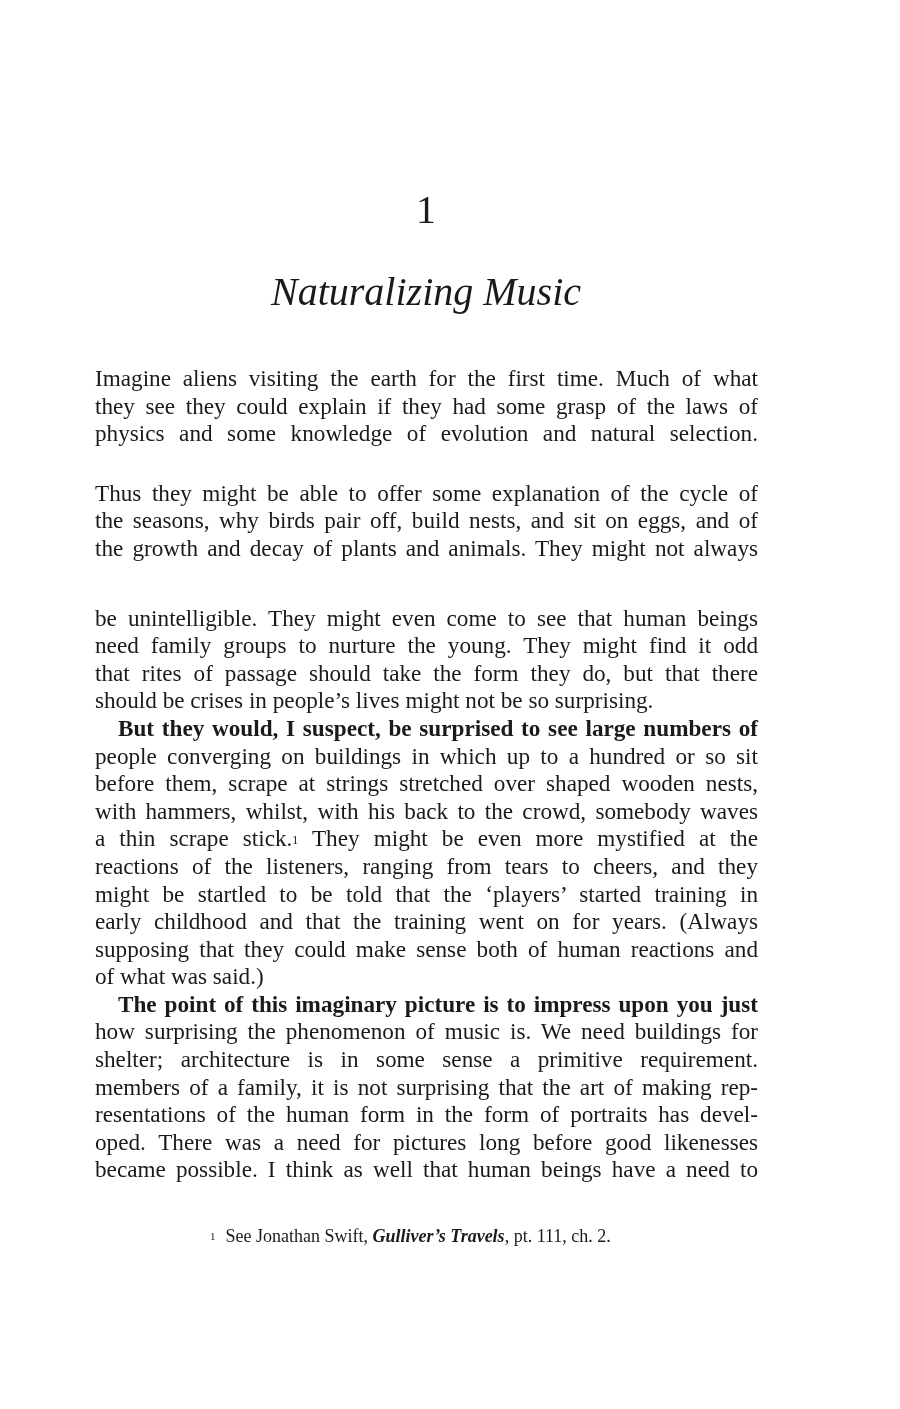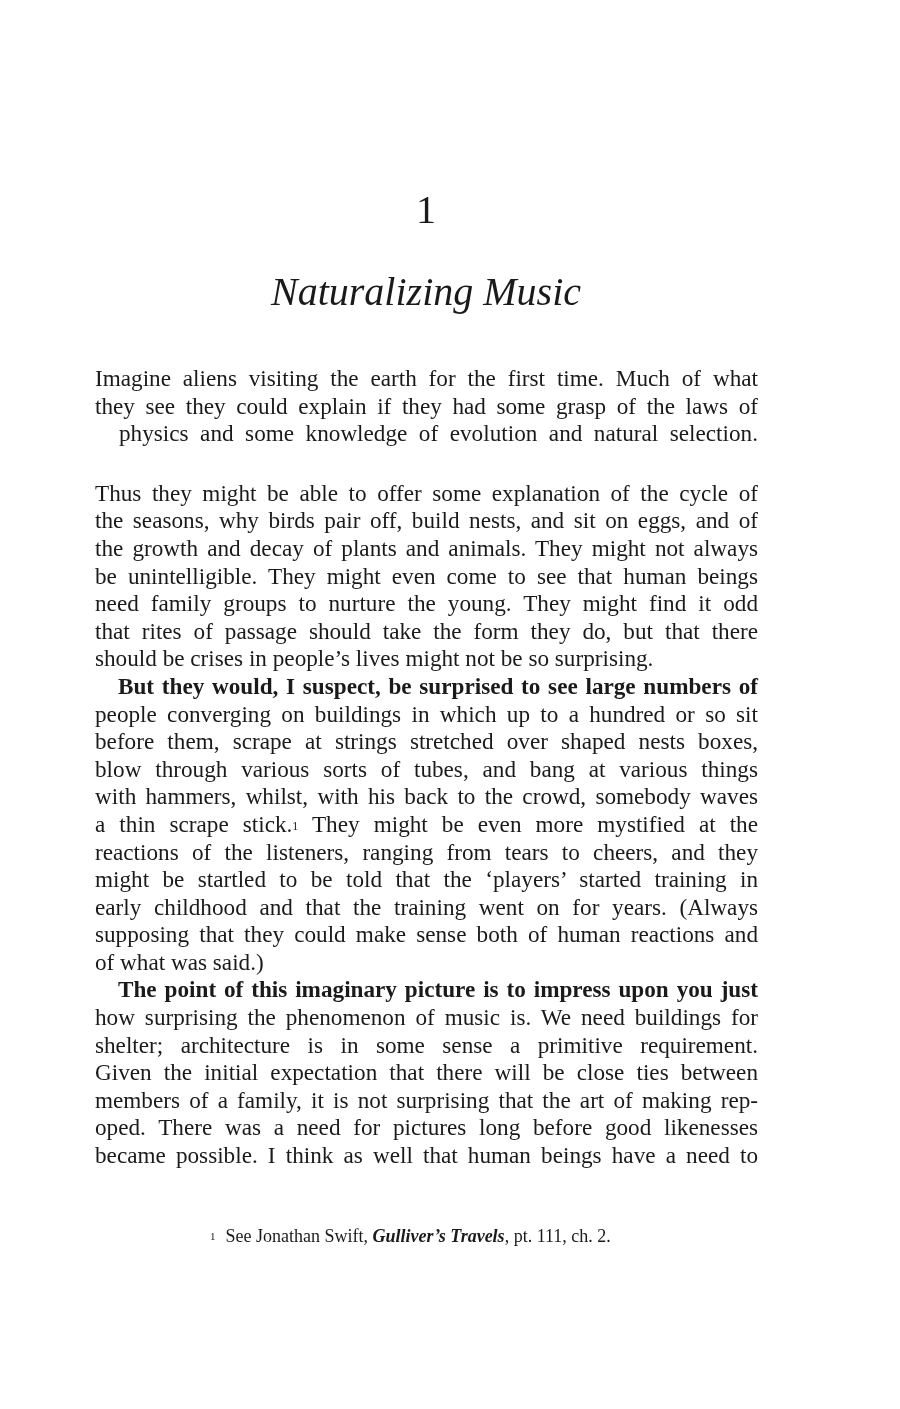--- a/index.html
+++ b/index.html
@@ -22,45 +22,44 @@
 </head>
 <body>
 
 <div class="chapter-number">1</div>
 <div class="chapter-title">Naturalizing Music</div>
 
 <div class="body-text">
 
   <span class="line" style="word-spacing: 0px;">Imagine aliens visiting the earth for the first time. Much of what</span>
   <span class="line" style="word-spacing: 0px;">they see they could explain if they had some grasp of the laws of</span>
-  <span class="line" style="word-spacing: 0px; margin-left: 24px;">physics and some knowledge of evolution and natural selection.</span>
+  <span class="line" style="word-spacing: 0px;">physics and some knowledge of evolution and natural selection.</span>
   <span class="line" style="word-spacing: 0px; margin-top: 32px;">Thus they might be able to offer some explanation of the cycle of</span>
   <span class="line" style="word-spacing: 0px;">the seasons, why birds pair off, build nests, and sit on eggs, and of</span>
   <span class="line" style="word-spacing: 0px;">the growth and decay of plants and animals. They might not always</span>
-  <span class="line" style="word-spacing: 0px;">be unintelligible. They might even come to see that human beings</span>
+  <span class="line" style="word-spacing: 0px; margin-top: 42px;">be unintelligible. They might even come to see that human beings</span>
   <span class="line" style="word-spacing: 0px;">need family groups to nurture the young. They might find it odd</span>
   <span class="line" style="word-spacing: 0px;">that rites of passage should take the form they do, but that there</span>
   <span class="line last">should be crises in people’s lives might not be so surprising.</span>
 
   <span class="line indent" style="word-spacing: 0px;">But they would, I suspect, be surprised to see large numbers of</span>
   <span class="line" style="word-spacing: 0px;">people converging on buildings in which up to a hundred or so sit</span>
-  <span class="line" style="word-spacing: 0px;">before them, scrape at strings stretched over shaped nests boxes,</span>
-  <span class="line" style="word-spacing: 0px;">blow through various sorts of tubes, and bang at various things</span>
+  <span class="line" style="word-spacing: 0px;">before them, scrape at strings stretched over shaped wooden nests,</span>
   <span class="line" style="word-spacing: 0px;">with hammers, whilst, with his back to the crowd, somebody waves</span>
   <span class="line" style="word-spacing: -0.00142045px;"><span>a thin scrape stick.</span><sup class="fn">1</sup><span> They might be even more mystified at the</span></span>
   <span class="line" style="word-spacing: 0px;">reactions of the listeners, ranging from tears to cheers, and they</span>
   <span class="line" style="word-spacing: 0px;">might be startled to be told that the ‘players’ started training in</span>
   <span class="line" style="word-spacing: 0px;">early childhood and that the training went on for years. (Always</span>
   <span class="line" style="word-spacing: 0px;">supposing that they could make sense both of human reactions and</span>
   <span class="line last">of what was said.)</span>
 
   <span class="line indent" style="word-spacing: 0px;">The point of this imaginary picture is to impress upon you just</span>
   <span class="line" style="word-spacing: 0px;">how surprising the phenomenon of music is. We need buildings for</span>
   <span class="line" style="word-spacing: 0px;">shelter; architecture is in some sense a primitive requirement.</span>
-  <span class="line" style="word-spacing: 0px;">Given the initial expectation that there will be close ties between</span>
   <span class="line" style="word-spacing: 0px;">members of a family, it is not surprising that the art of making rep-</span>
+  <span class="line" style="word-spacing: 0px;">resentations of the human form in the form of portraits has devel-</span>
   <span class="line" style="word-spacing: 0px;">oped. There was a need for pictures long before good likenesses</span>
   <span class="line" style="word-spacing: 0px;">became possible. I think as well that human beings have a need to</span>
 </div>
 
 <div class="footnote">
   <span class="mark">1</span><span>See Jonathan Swift, </span><em>Gulliver’s Travels</em><span>, pt. 111, ch. 2.</span>
 </div>
 
 </body></html>

